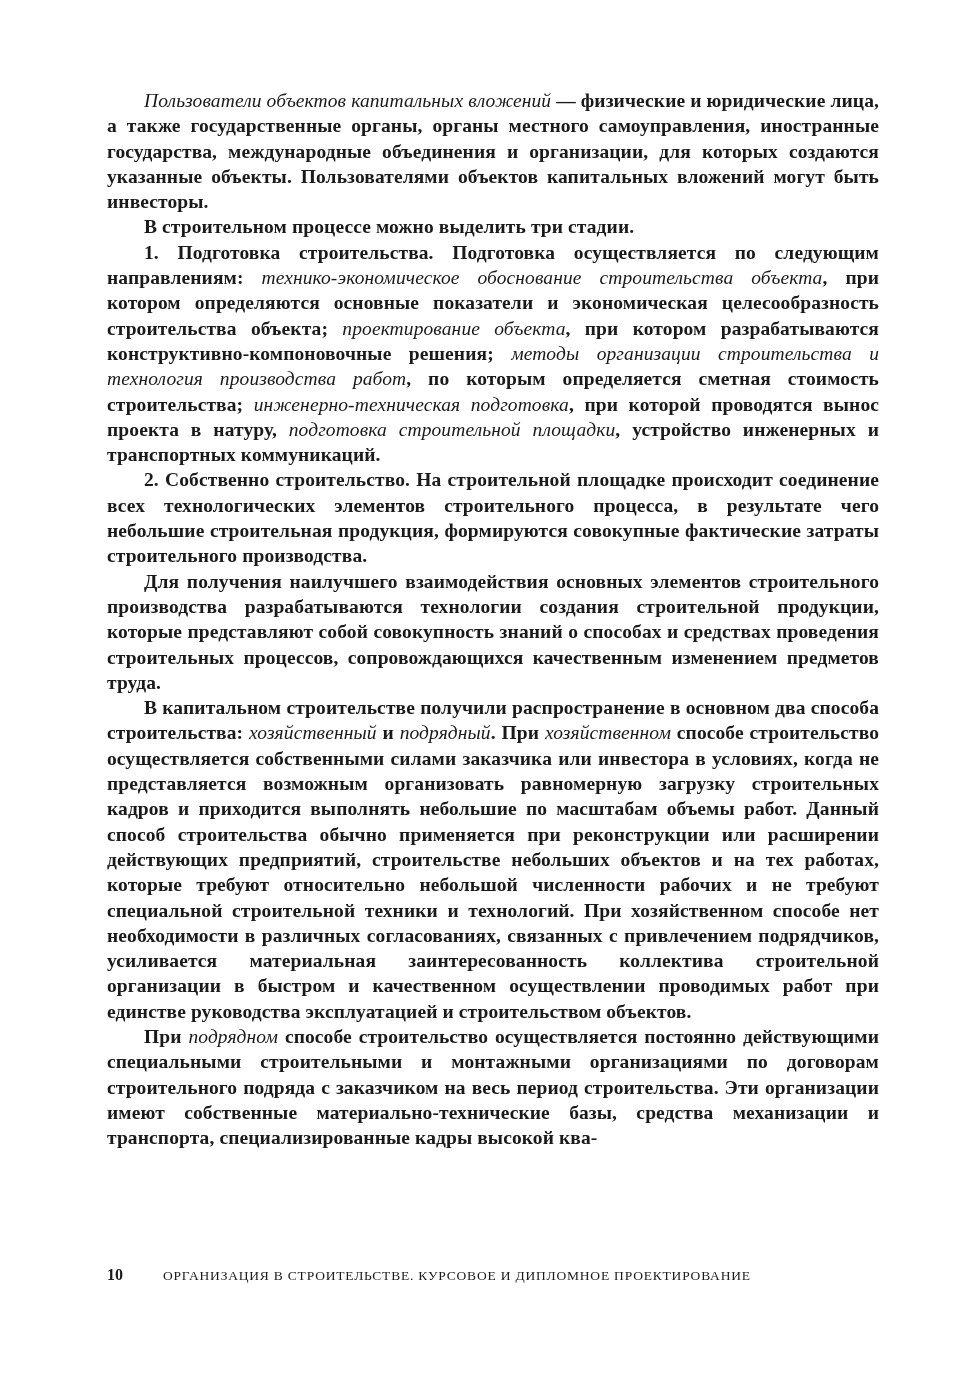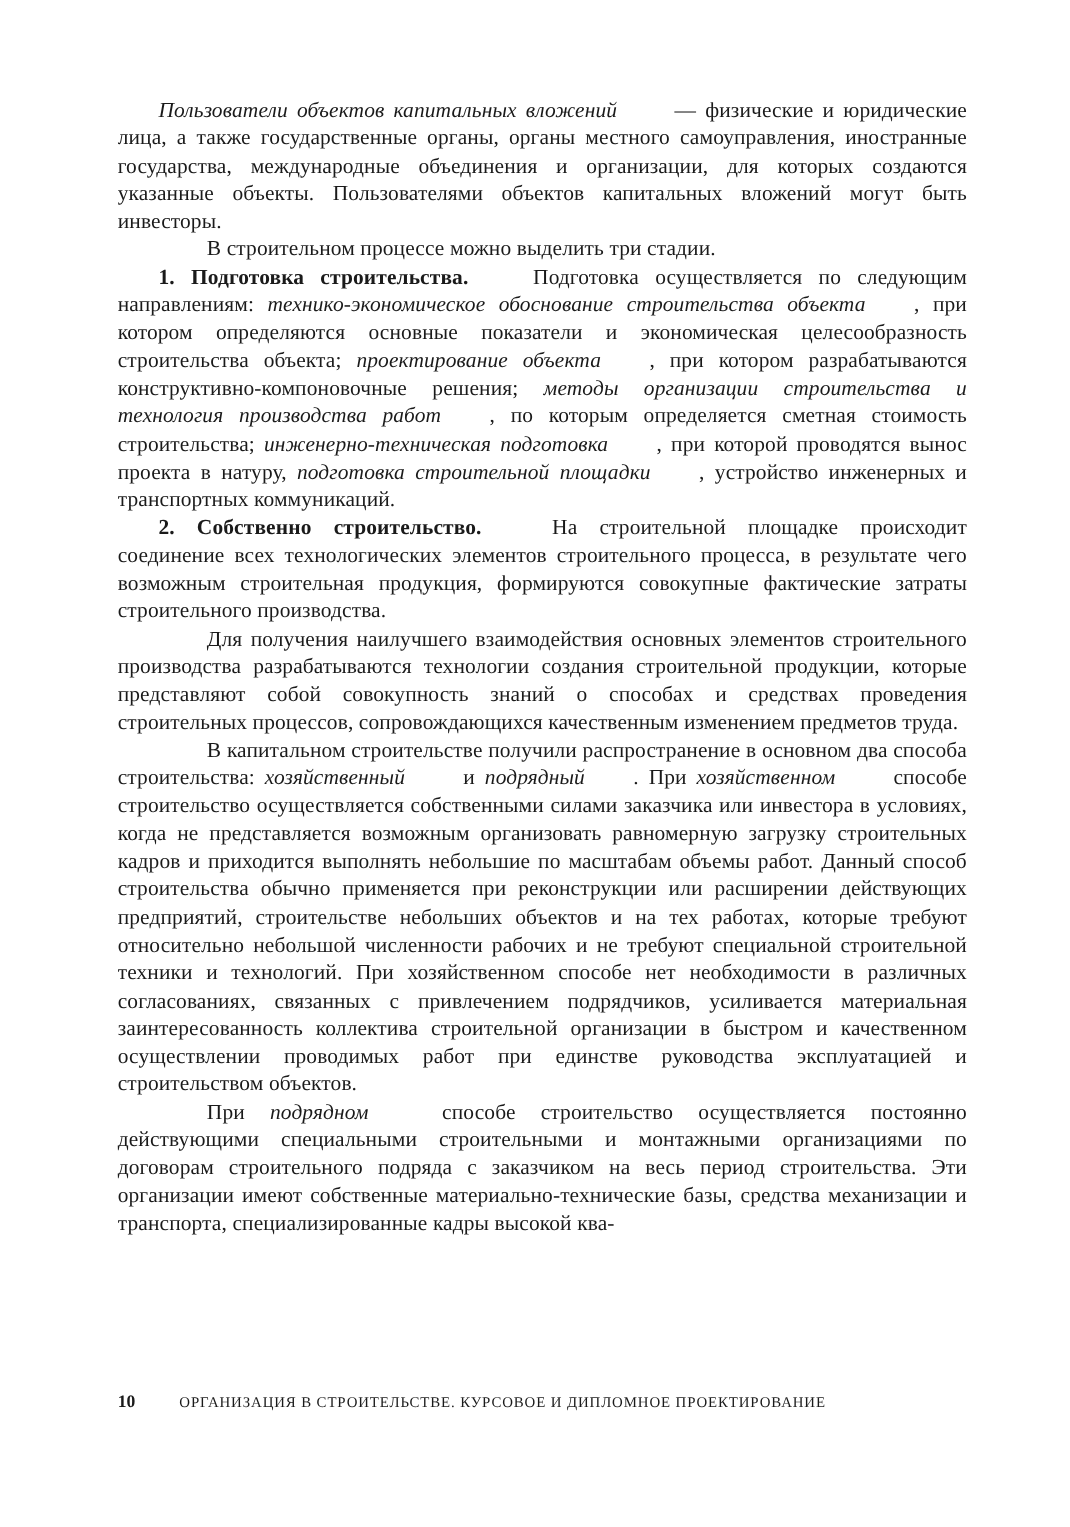--- a/index.html
+++ b/index.html
@@ -24,21 +24,21 @@
     width: 772px;
   }
   .para {
     margin: 0;
     font-size: 19.5px;
     line-height: 25.3px;
     text-align: justify;
     text-indent: 37px;
     letter-spacing: 0.1px;
   }
-  .run-normal { font-style: normal; font-weight: normal; margin-left: 44px; }
+  .run-normal { font-style: normal; font-weight: bold; }
   .run-italic { font-style: italic; font-weight: normal; }
   .run-bold   { font-style: normal; font-weight: bold; }
   .page-footer {
     position: absolute;
     left: 107px;
     right: 95px;
     top: 1266px;
     display: flex;
     align-items: baseline;
   }
@@ -57,21 +57,21 @@
   }
 </style>
 </head>
 <body>
 
 <div class="page">
   <main class="text-block" id="paragraphs">
       <p class="para"><span class="run-italic">Пользователи объектов капитальных вложений</span><span class="run-normal"> — физические и юридические лица, а также государственные органы, органы местного самоуправления, иностранные государства, международные объединения и организации, для которых создаются указанные объекты. Пользователями объектов капитальных вложений могут быть инвесторы.</span></p>
       <p class="para"><span class="run-normal">В строительном процессе можно выделить три стадии.</span></p>
       <p class="para"><span class="run-bold">1. Подготовка строительства.</span><span class="run-normal"> Подготовка осуществляется по следующим направлениям: </span><span class="run-italic">технико-экономическое обоснование строительства объекта</span><span class="run-normal">, при котором определяются основные показатели и экономическая целесообразность строительства объекта; </span><span class="run-italic">проектирование объекта</span><span class="run-normal">, при котором разрабатываются конструктивно-компоновочные решения; </span><span class="run-italic">методы организации строительства и технология производства работ</span><span class="run-normal">, по которым определяется сметная стоимость строительства; </span><span class="run-italic">инженерно-техническая подготовка</span><span class="run-normal">, при которой проводятся вынос проекта в натуру, </span><span class="run-italic">подготовка строительной площадки</span><span class="run-normal">, устройство инженерных и транспортных коммуникаций.</span></p>
-      <p class="para"><span class="run-bold">2. Собственно строительство.</span><span class="run-normal"> На строительной площадке происходит соединение всех технологических элементов строительного процесса, в результате чего возможным строительная продукция, формируются совокупные фактические затраты строительного производства.</span></p>
+      <p class="para"><span class="run-bold">2. Собственно строительство.</span><span class="run-normal"> На строительной площадке происходит соединение всех технологических элементов строительного процесса, в результате чего небольшие строительная продукция, формируются совокупные фактические затраты строительного производства.</span></p>
       <p class="para"><span class="run-normal">Для получения наилучшего взаимодействия основных элементов строительного производства разрабатываются технологии создания строительной продукции, которые представляют собой совокупность знаний о способах и средствах проведения строительных процессов, сопровождающихся качественным изменением предметов труда.</span></p>
       <p class="para"><span class="run-normal">В капитальном строительстве получили распространение в основном два способа строительства: </span><span class="run-italic">хозяйственный</span><span class="run-normal"> и </span><span class="run-italic">подрядный</span><span class="run-normal">. При </span><span class="run-italic">хозяйственном</span><span class="run-normal"> способе строительство осуществляется собственными силами заказчика или инвестора в условиях, когда не представляется возможным организовать равномерную загрузку строительных кадров и приходится выполнять небольшие по масштабам объемы работ. Данный способ строительства обычно применяется при реконструкции или расширении действующих предприятий, строительстве небольших объектов и на тех работах, которые требуют относительно небольшой численности рабочих и не требуют специальной строительной техники и технологий. При хозяйственном способе нет необходимости в различных согласованиях, связанных с привлечением подрядчиков, усиливается материальная заинтересованность коллектива строительной организации в быстром и качественном осуществлении проводимых работ при единстве руководства эксплуатацией и строительством объектов.</span></p>
       <p class="para"><span class="run-normal">При </span><span class="run-italic">подрядном</span><span class="run-normal"> способе строительство осуществляется постоянно действующими специальными строительными и монтажными организациями по договорам строительного подряда с заказчиком на весь период строительства. Эти организации имеют собственные материально-технические базы, средства механизации и транспорта, специализированные кадры высокой ква-</span></p>
     </main>
   <footer class="page-footer">
     <span class="page-number">10</span>
     <span class="running-title">ОРГАНИЗАЦИЯ В СТРОИТЕЛЬСТВЕ. КУРСОВОЕ И ДИПЛОМНОЕ ПРОЕКТИРОВАНИЕ</span>
   </footer>
 </div>
 

